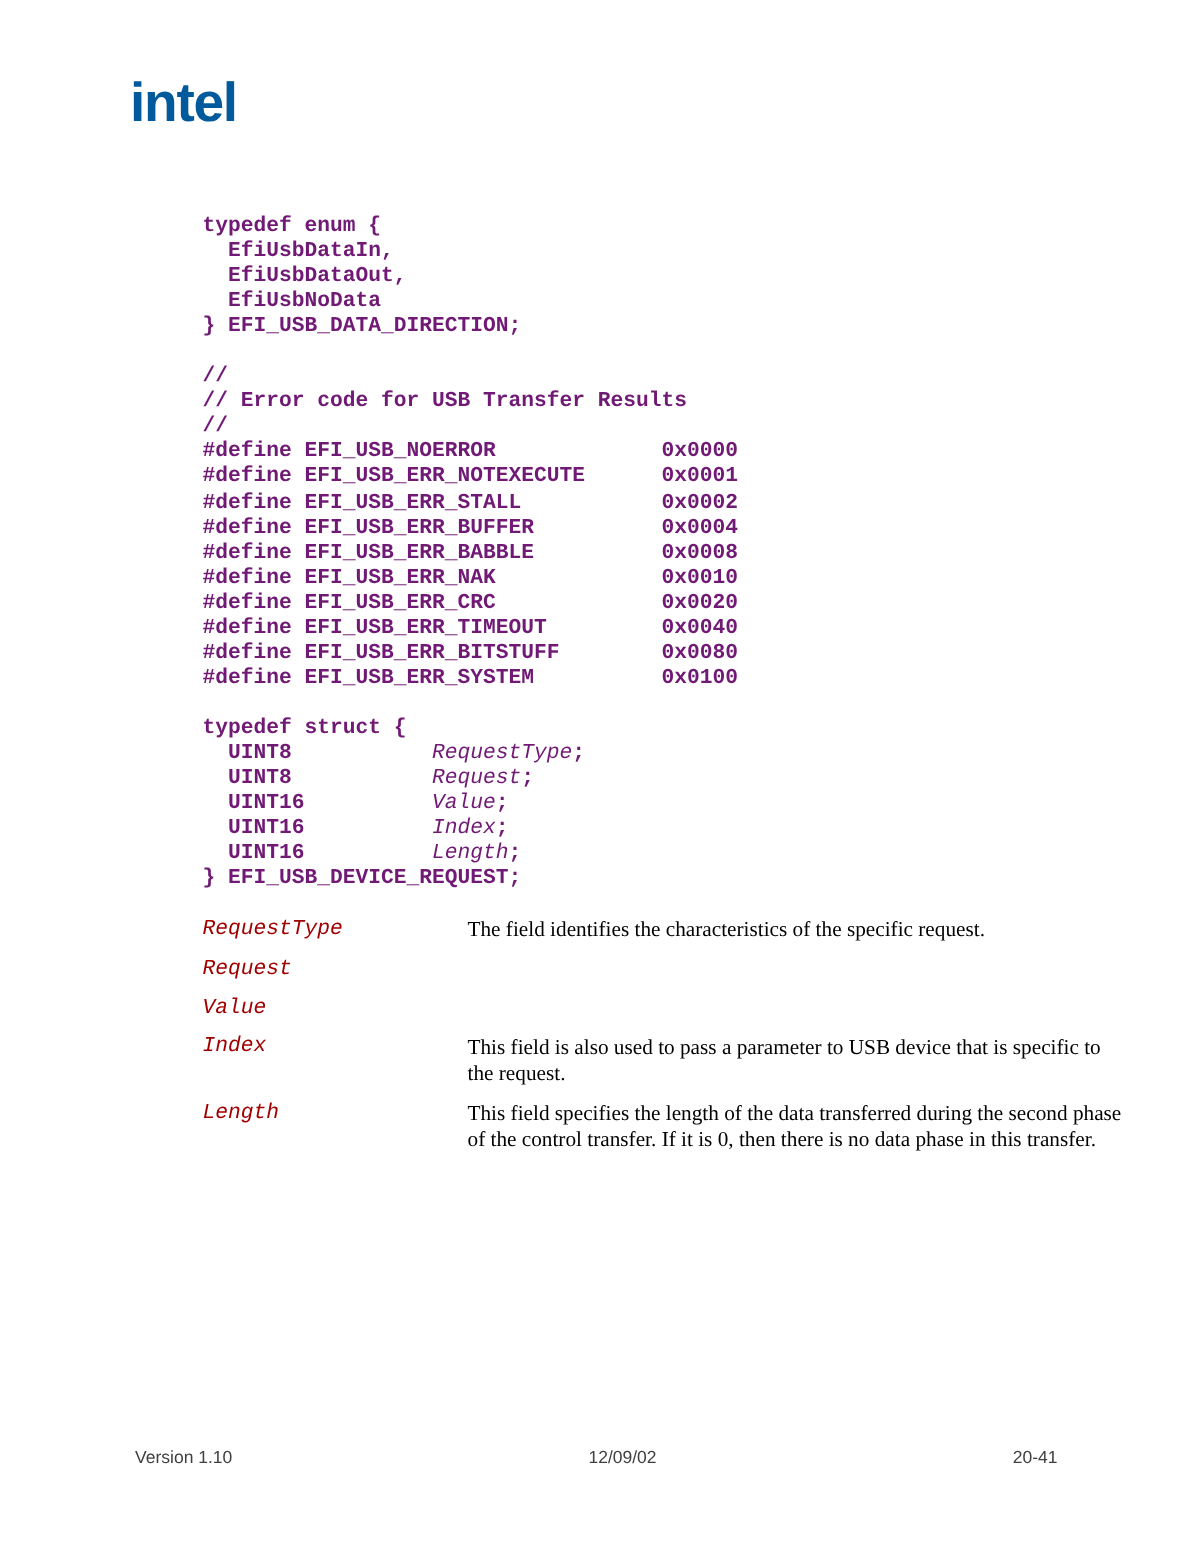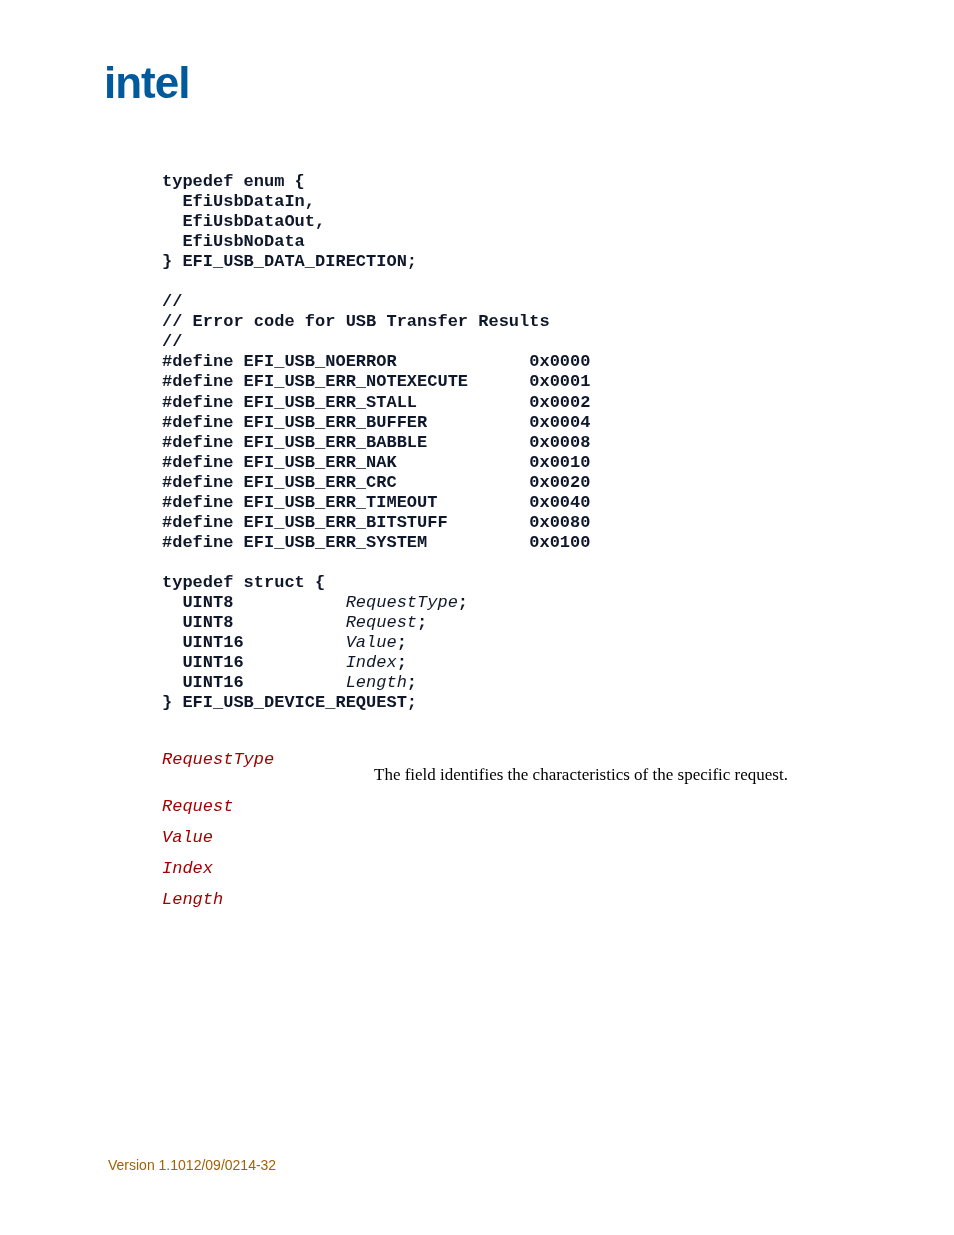--- a/index.html
+++ b/index.html
@@ -22,26 +22,26 @@
     font-weight: 700;
     font-size: 44px;
     color: #005a9c;
     letter-spacing: -1px;
     margin-bottom: 64px;
     margin-left: -4px;
   }
   .code-block {
     font-family: "Courier New", Courier, monospace;
     font-weight: bold;
-    color: #0f172a;
+    color: #701a75;
     font-size: 17px;
     line-height: 1.18;
     white-space: pre;
     margin-left: 54px;
-    margin-bottom: 36px;
+    margin-bottom: 20px;
   }
   .code-block .param {
     font-style: italic;
     font-weight: normal;
   }
   .desc-table {
     margin-left: 54px;
     font-size: 17px;
     line-height: 1.25;
   }
@@ -55,32 +55,31 @@
     font-family: "Courier New", Courier, monospace;
     font-style: italic;
     color: #a00000;
     font-size: 17px;
   }
   .desc-def {
     flex: 1;
     font-family: "Times New Roman", Times, serif;
     color: #000;
     font-size: 17px;
-    margin-top: 15px;
   }
   .footer {
     position: absolute;
     bottom: 62px;
     left: 108px;
     right: 108px;
     display: flex;
-    justify-content: flex-start;
+    justify-content: space-between;
     font-family: Arial, Helvetica, sans-serif;
     font-size: 14px;
-    color: #a16207;
+    color: #404040;
     margin-top: 36px;
   }
 </style>
 </head>
 <body>
 
 <div class="page">
   <div class="logo">int<span style="display:inline-block;position:relative">e<span style="position:absolute;left:0;top:0"></span></span>l<span style="font-size:16px;vertical-align:super;position:relative;top:-10px;left:-2px"></span></div>
 
 <div class="code-block"><span>typedef enum {</span>
@@ -117,24 +116,26 @@
       <div class="desc-def">The field identifies the characteristics of the specific request.</div>
     </div>
     <div class="desc-row">
       <div class="desc-term">Request</div>
     </div>
     <div class="desc-row">
       <div class="desc-term">Value</div>
     </div>
     <div class="desc-row">
       <div class="desc-term">Index</div>
+      <div class="desc-def">This field is also used to pass a parameter to USB device that is specific to the request.</div>
     </div>
     <div class="desc-row">
       <div class="desc-term">Length</div>
+      <div class="desc-def">This field specifies the length of the data transferred during the second phase of the control transfer.  If it is 0, then there is no data phase in this transfer.</div>
     </div>
   </div>
 </div>
 
 <div class="footer">
   <span>Version 1.10</span>
   <span>12/09/02</span>
-  <span>14-32</span>
+  <span>20-41</span>
 </div>
 
 </body></html>

